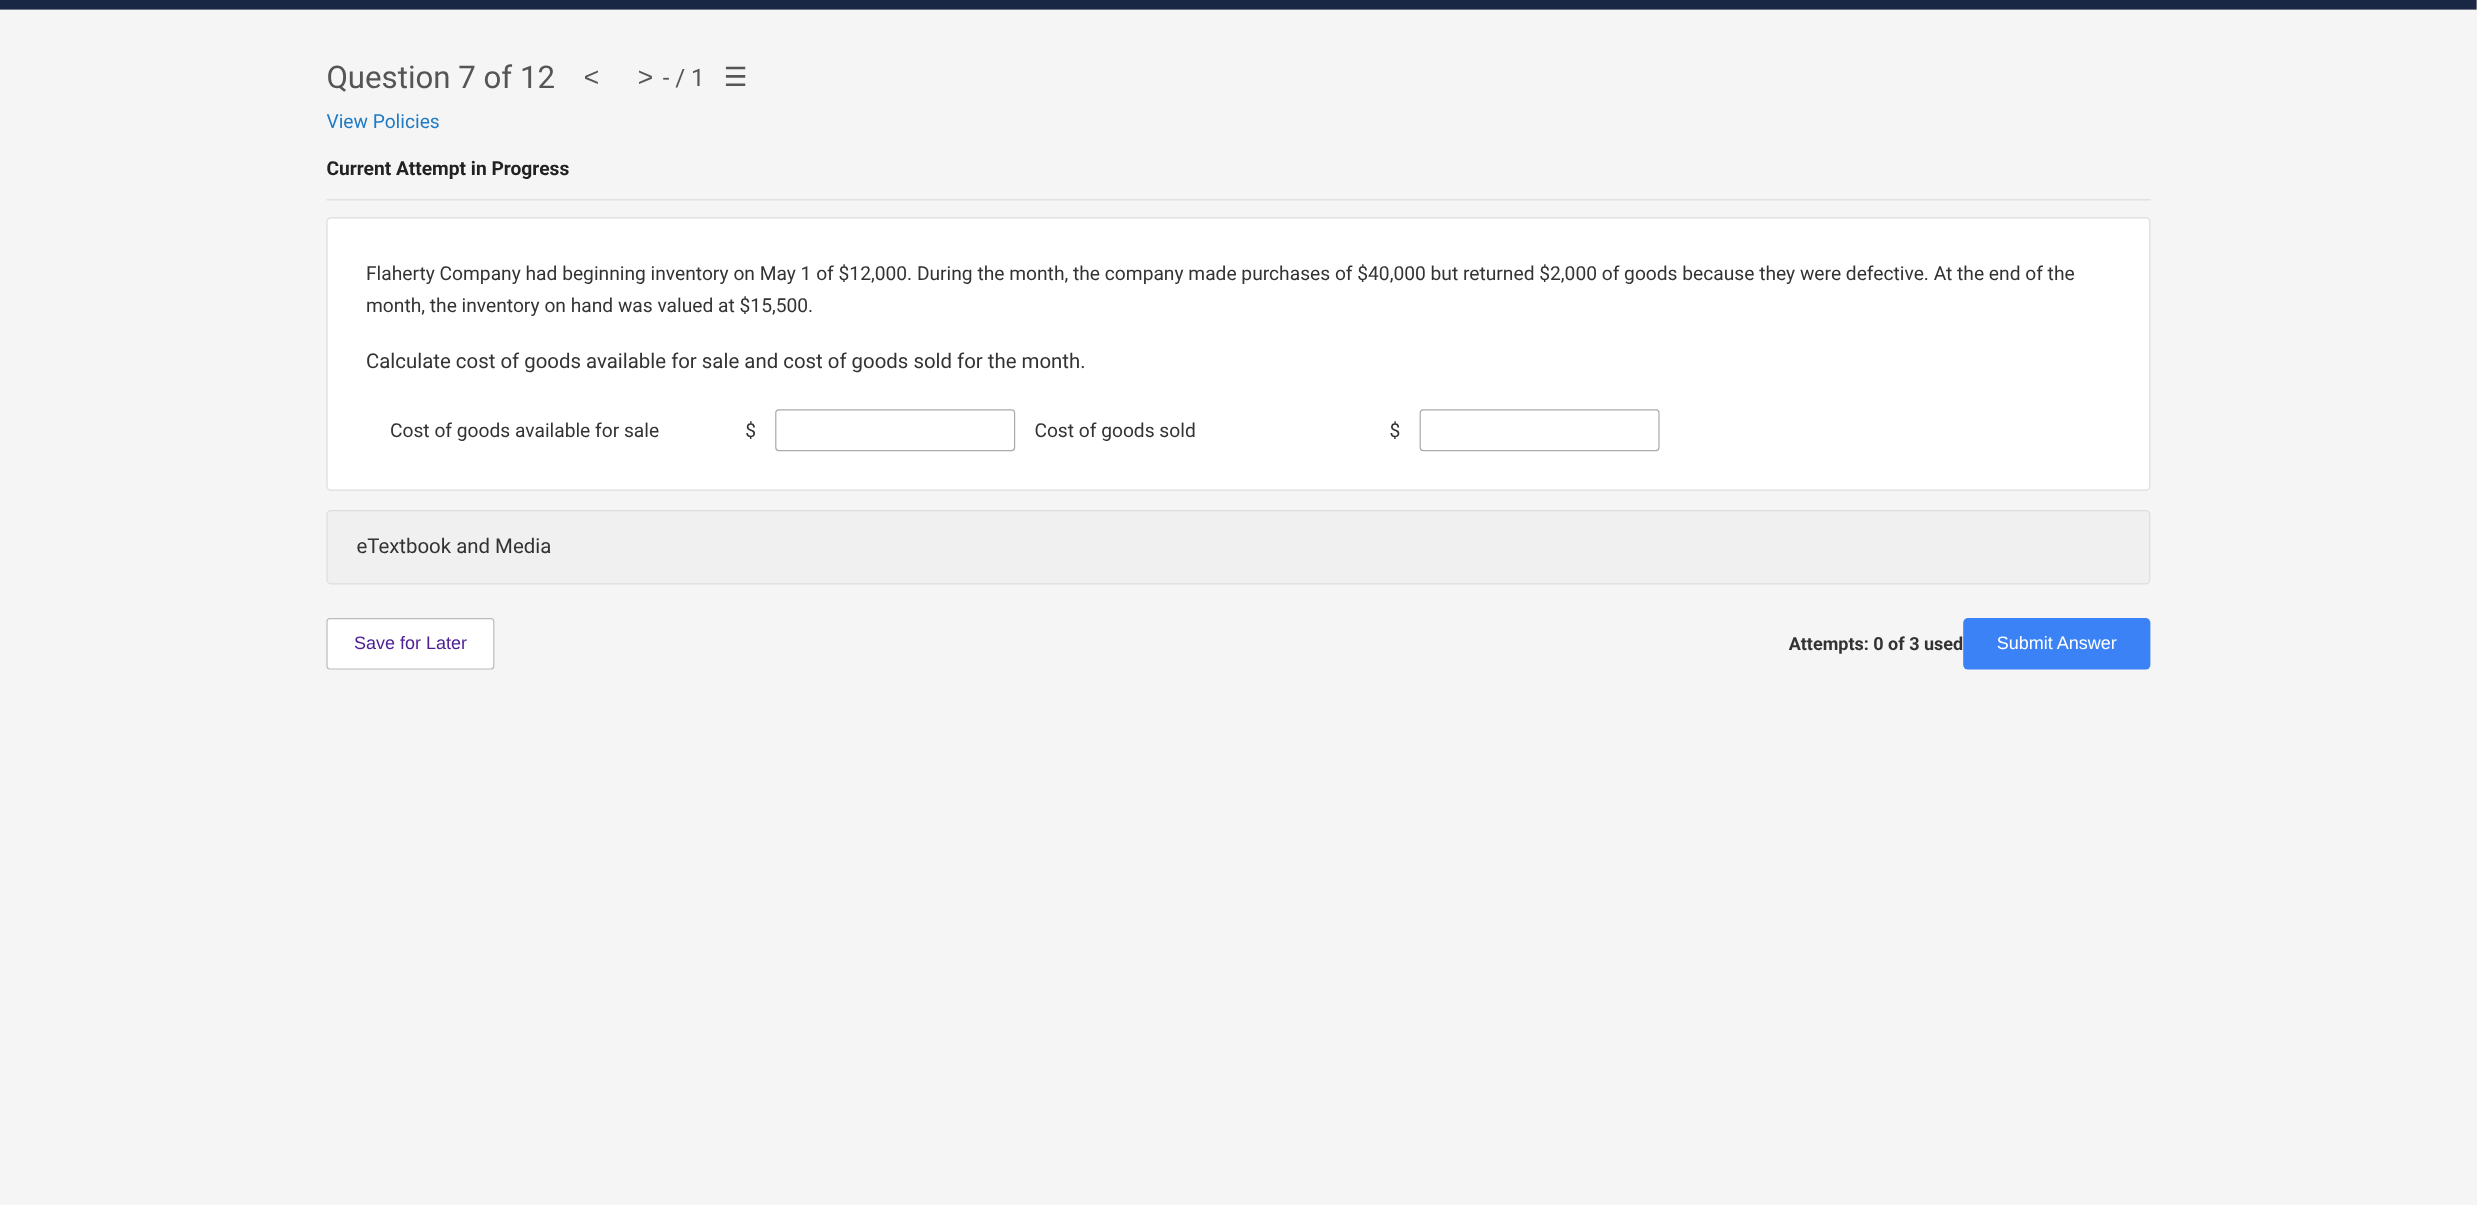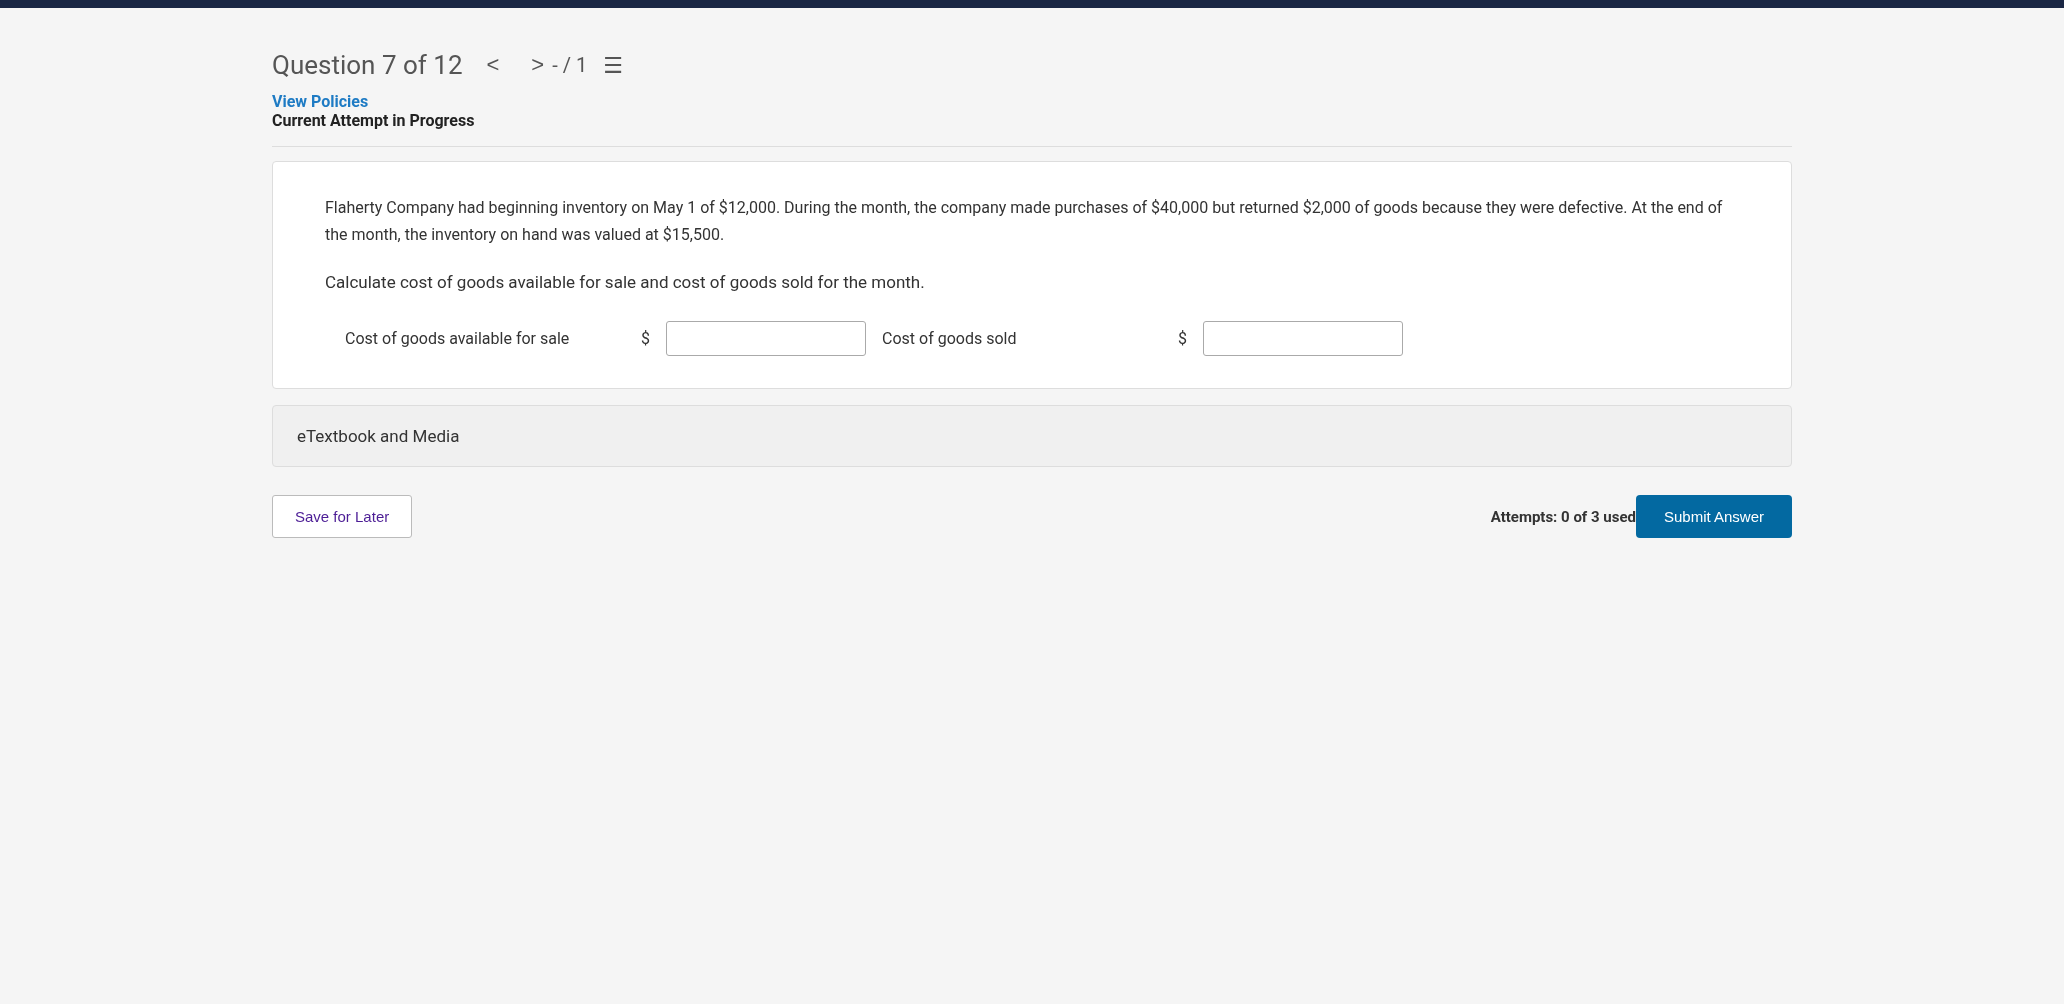--- a/index.html
+++ b/index.html
@@ -70,37 +70,36 @@
       font-size: 22px;
       color: #555;
       cursor: pointer;
     }
 
     .view-policies-link {
       color: #1e7bc4;
       font-size: 16px;
       text-decoration: none;
       cursor: pointer;
-      margin-bottom: 0;
+      margin-bottom: 20px;
       display: inline-block;
-      font-weight: bold;
     }
 
     .attempt-label {
       font-weight: 700;
       font-size: 16px;
       margin-bottom: 16px;
       color: #222;
     }
 
     .question-card {
       background: #fff;
       border: 1px solid #ddd;
       border-radius: 4px;
-      padding: 32px 52px;
+      padding: 32px 32px;
       margin-bottom: 16px;
     }
 
     .question-text {
       font-size: 16px;
       color: #333;
       line-height: 1.7;
       margin-bottom: 20px;
     }
 
@@ -178,21 +177,21 @@
       align-items: center;
     }
 
     .attempts-text {
       font-size: 15px;
       font-weight: 700;
       color: #333;
     }
 
     .submit-btn {
-      background: #0369a1;
+      background: #3b82f6;
       border: none;
       border-radius: 4px;
       padding: 13px 28px;
       font-size: 15px;
       color: #fff;
       cursor: pointer;
       font-weight: 500;
     }
 
     .divider {

